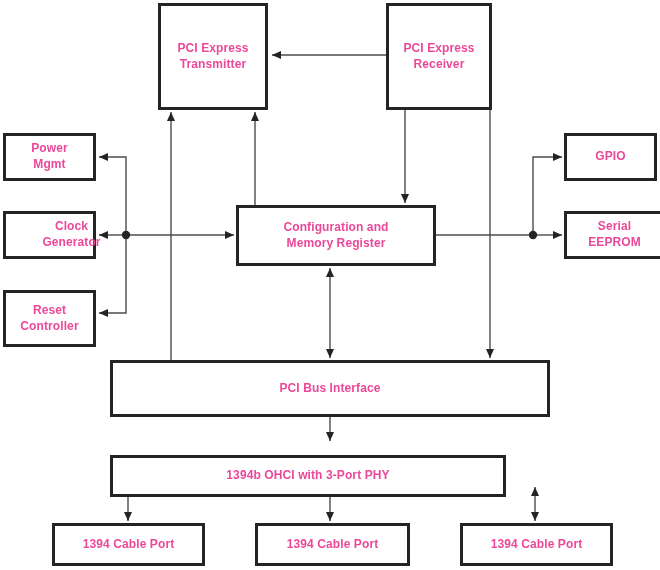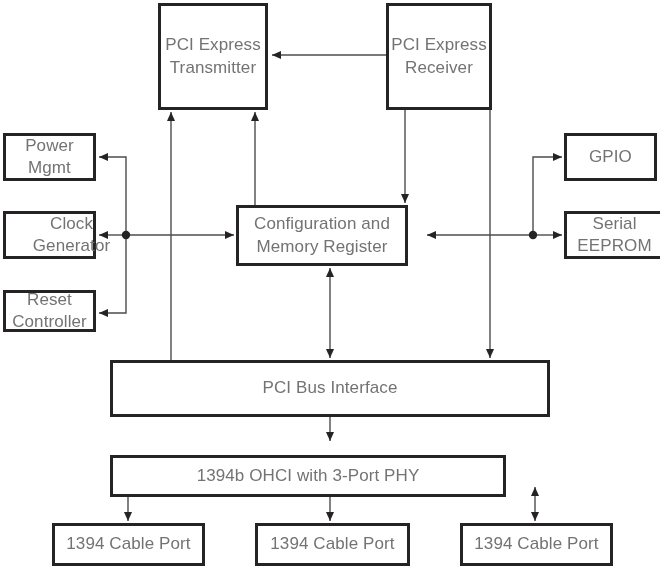--- a/index.html
+++ b/index.html
@@ -20,23 +20,23 @@
     position: absolute;
     box-sizing: border-box;
     background: #ffffff;
     border: 3px solid #262324;
     display: flex;
     align-items: center;
     justify-content: center;
     text-align: center;
   }
   .block .lbl {
-    font-size: 17px;
-    font-weight: normal;
-    color: #737373;
+    font-size: 12px;
+    font-weight: bold;
+    color: #ec4899;
     line-height: 1.3;
     white-space: pre-line;
     letter-spacing: 0.1px;
   }
 </style>
 </head>
 <body>
 
 <div id="canvas">
 
@@ -105,35 +105,35 @@
   <div class="block" style="left:3px; top:133px; width:93px; height:48px;text-align:center;">
     <span class="lbl">Power
 Mgmt</span>
   </div>
 
   <div class="block" style="left:3px; top:211px; width:93px; height:48px;padding-left:44px;">
     <span class="lbl">Clock
 Generator</span>
   </div>
 
-  <div class="block" style="left:3px; top:290px; width:93px; height:42px;">
+  <div class="block" style="left:3px; top:290px; width:93px; height:57px;">
     <span class="lbl">Reset
 Controller</span>
   </div>
 
   <div class="block" style="left:564px; top:133px; width:93px; height:48px;">
     <span class="lbl">GPIO</span>
   </div>
 
   <div class="block" style="left:564px; top:211px; width:101px; height:48px;">
     <span class="lbl">Serial
 EEPROM</span>
   </div>
 
-  <div class="block" style="left:236px; top:205px; width:172px; height:61px;">
+  <div class="block" style="left:236px; top:205px; width:200px; height:61px;">
     <span class="lbl">Configuration and
 Memory Register</span>
   </div>
 
   <div class="block" style="left:110px; top:360px; width:440px; height:57px;">
     <span class="lbl">PCI Bus Interface</span>
   </div>
 
   <div class="block" style="left:110px; top:455px; width:396px; height:42px;">
     <span class="lbl">1394b OHCI with 3-Port PHY</span>

